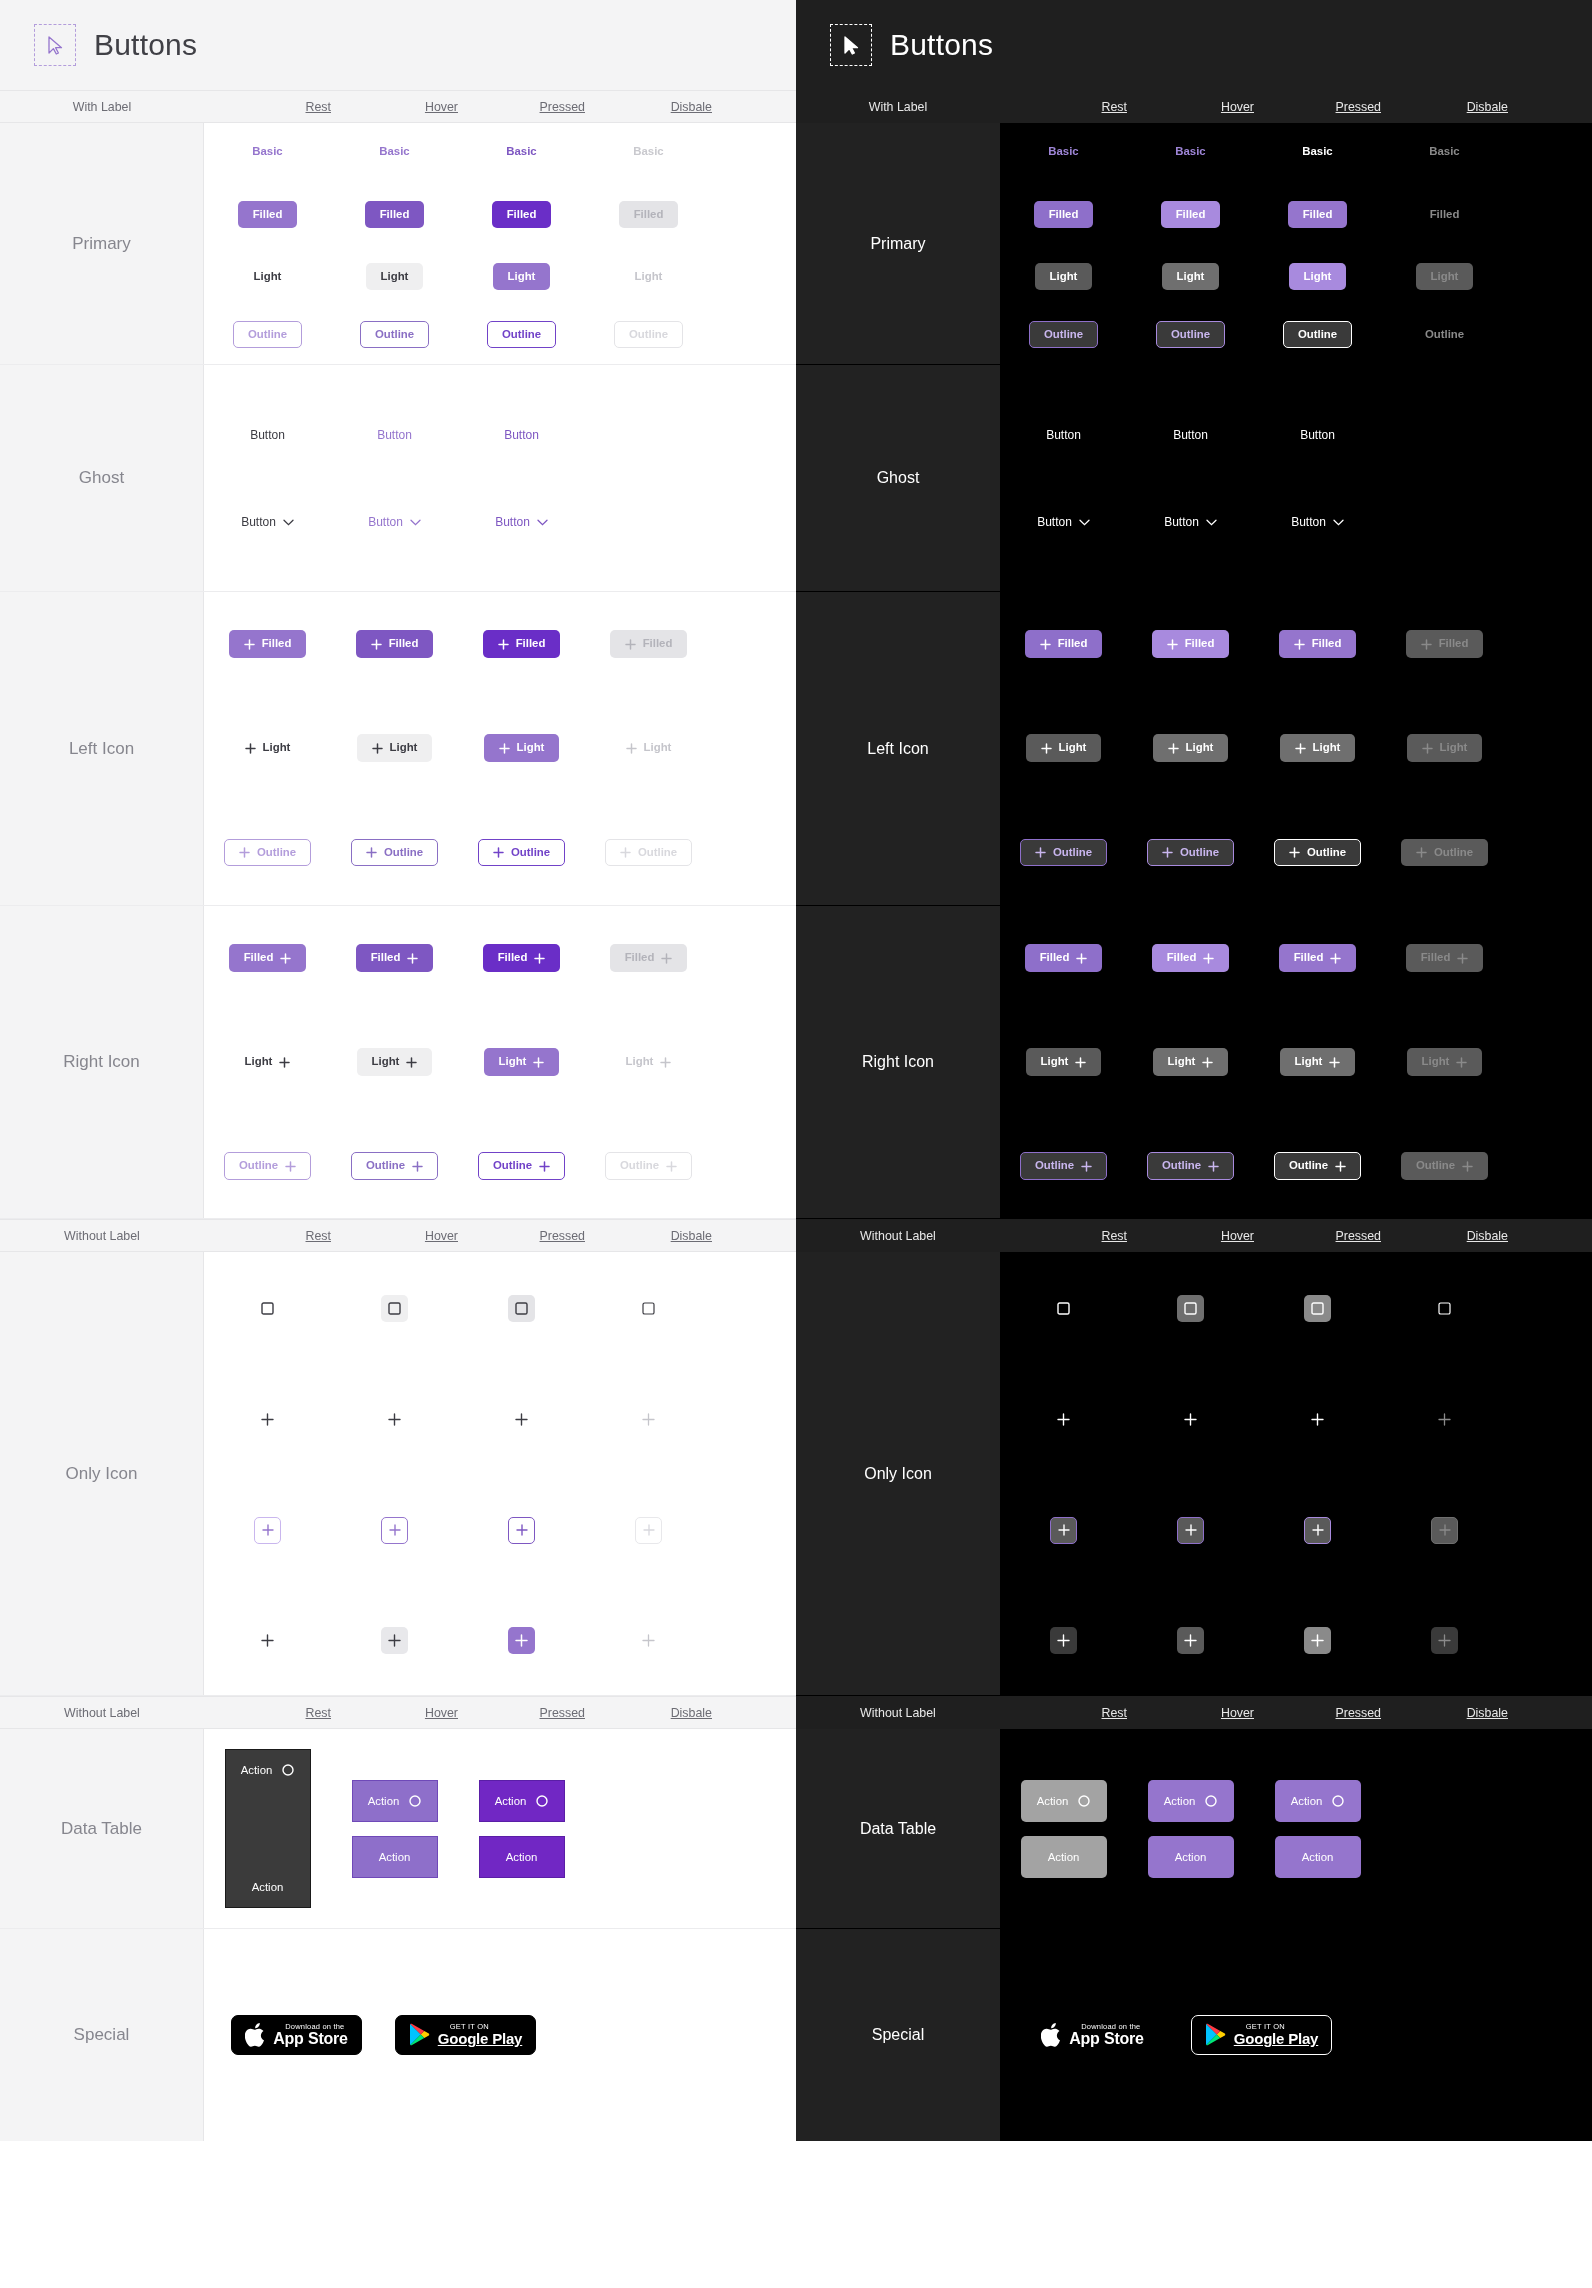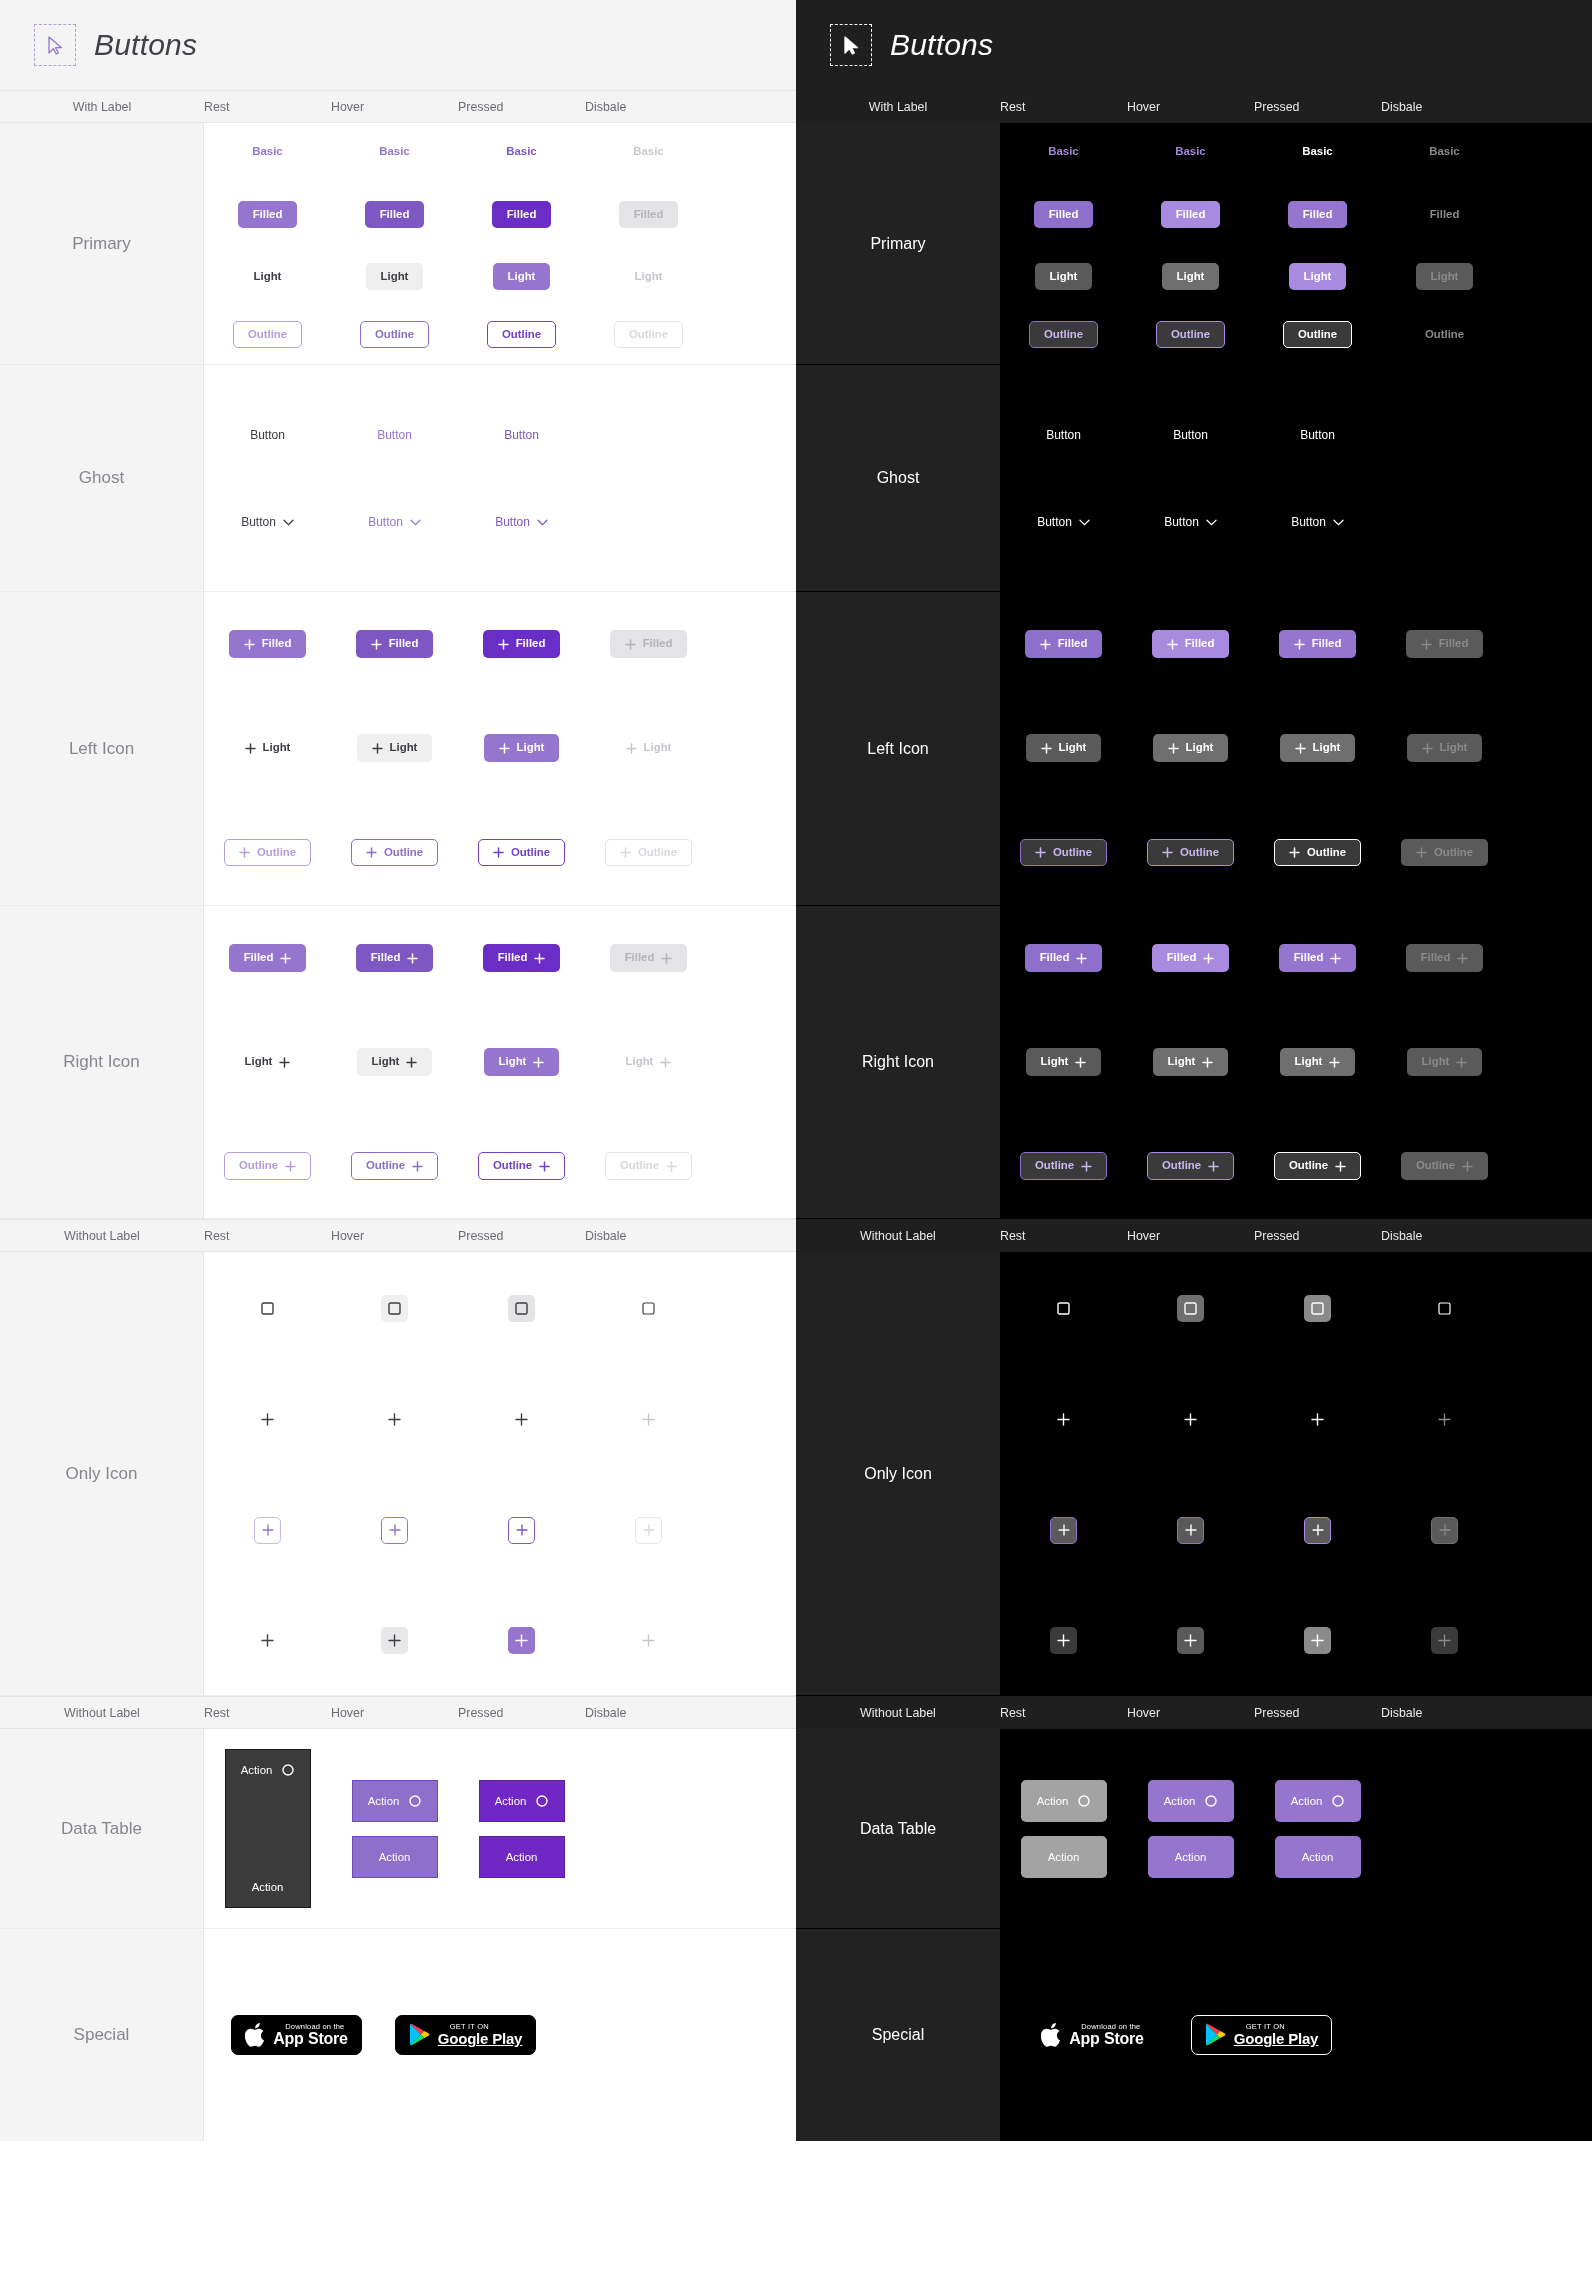--- a/index.html
+++ b/index.html
@@ -8,21 +8,21 @@
     height: 2289px;
     font-family: "Liberation Sans", sans-serif;
     background: #ffffff;
     overflow: hidden;
   }
 
   .sheet { display: flex; width: 1592px; height: 2289px; }
   .panel { width: 796px; height: 2289px; position: relative; }
 
   
-  .hdr { height: 90px; display: flex; align-items: center; padding-left: 34px; font-style: italic; }
+  .hdr { height: 90px; display: flex; align-items: center; padding-left: 34px; }
   .panel-light .hdr { background: #f4f4f5; }
   .panel-dark  .hdr { background: #1f1f1f; }
 
   .cursor-box {
     width: 42px; height: 42px; position: relative; margin-right: 18px;
     display: flex; align-items: center; justify-content: center;
   }
   .cursor-box .dash {
     position: absolute; inset: 0;
     border: 1px dashed #b39ddb;
@@ -33,21 +33,21 @@
   .hdr-title { font-size: 30px; font-weight: 400; letter-spacing: 0.2px; }
   .panel-light .hdr-title { color: #404046; }
   .panel-dark  .hdr-title { color: #ffffff; }
 
   
   .colhdr { height: 33px; display: flex; align-items: center; font-size: 12.4px; }
   .panel-light .colhdr { background: #f4f4f5; color: #6c6c74; border-top: 1px solid #e6e6e8; border-bottom: 1px solid #e6e6e8; }
   .panel-dark  .colhdr { background: #1f1f1f; color: #e8e8e8; }
 
   .colhdr .c-label { width: 204px; text-align: center; }
-  .colhdr .c-state { width: 127px; text-align: left; }
+  .colhdr .c-state { width: 127px; text-align: right; text-decoration: underline; }
 
   
   .row { display: flex; border-bottom: 1px solid #ececee; }
   .panel-dark .row { border-bottom: 1px solid #000000; }
 
   .row-label {
     width: 204px; flex: 0 0 204px;
     display: flex; align-items: center; justify-content: center;
     font-size: 17px;
   }

